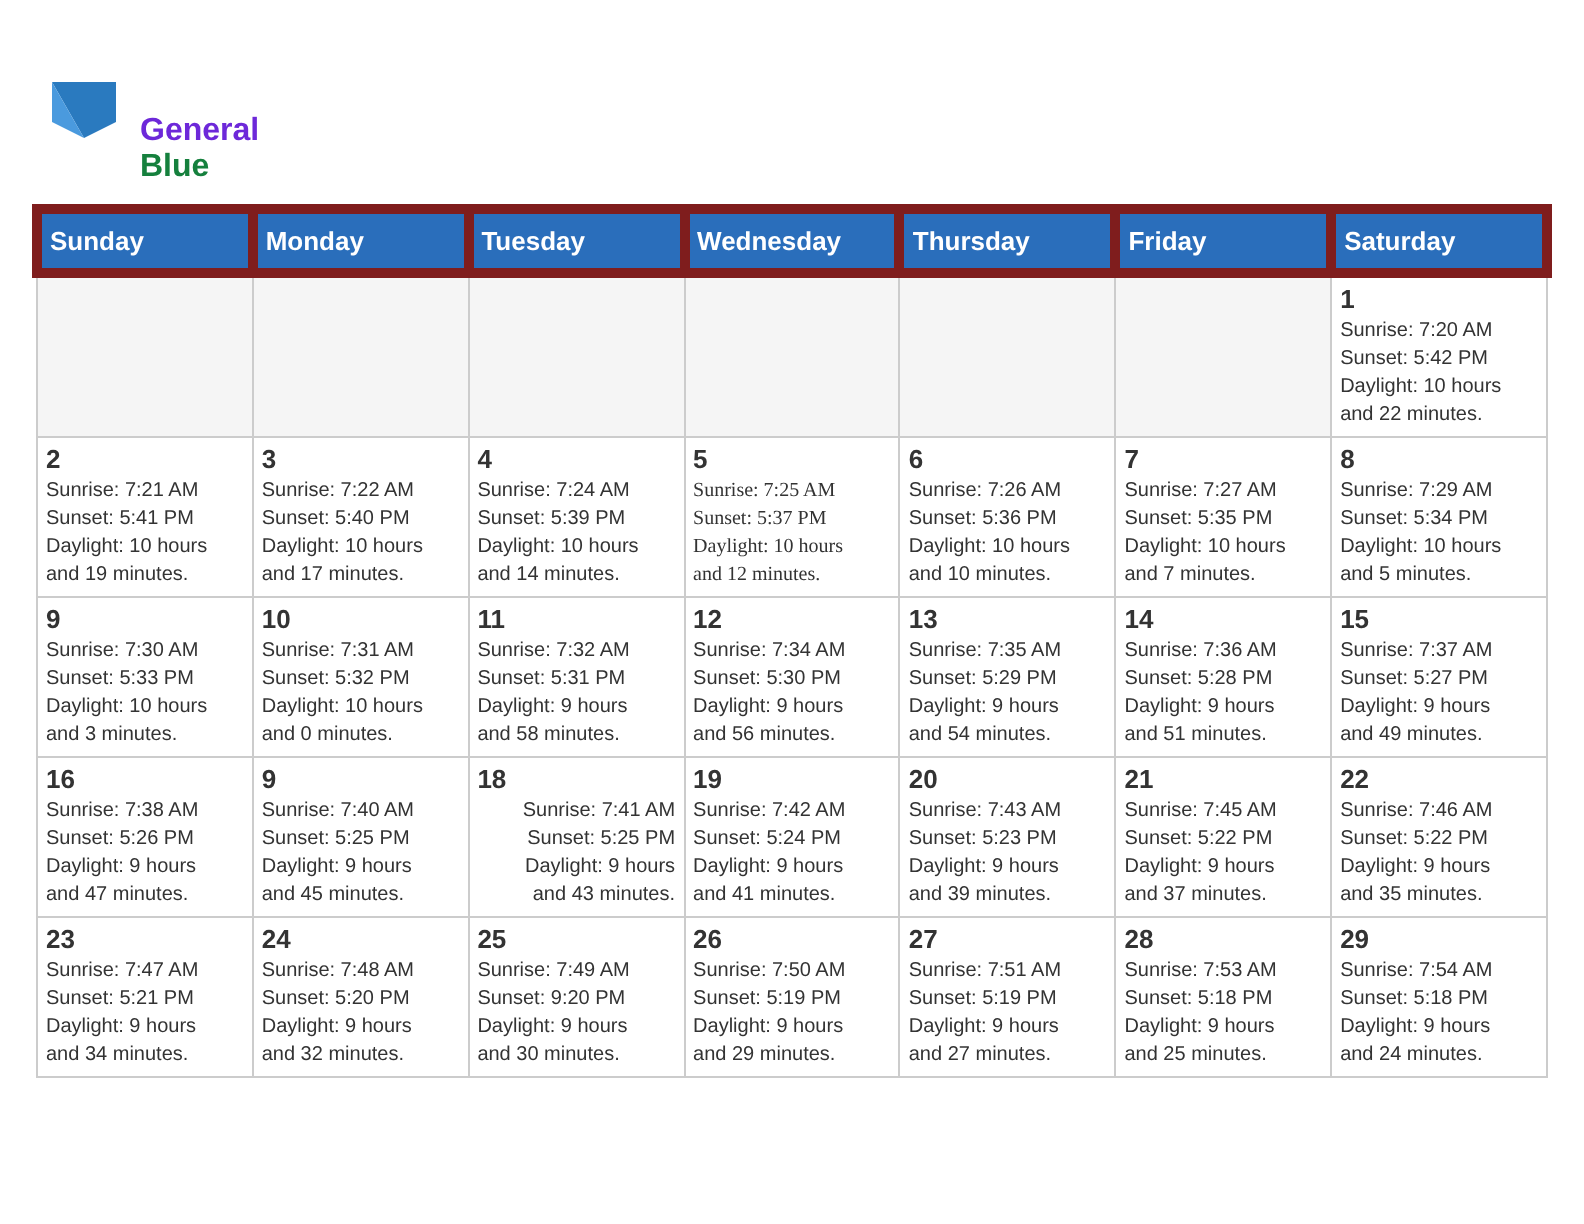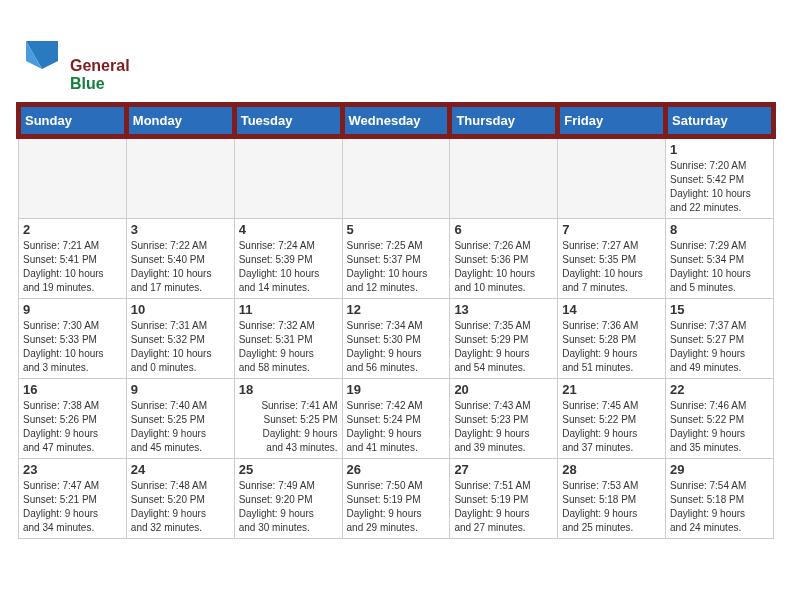--- a/index.html
+++ b/index.html
@@ -86,21 +86,21 @@
 </head>
 <body>
 
 <div class="header-area">
   <div class="logo" style="flex-direction: row; align-items: center; gap: 0px;">
       <svg width="52" height="44" viewBox="0 0 52 44">
         <polygon points="10,8 42,8 42,28 26,36" fill="#2a7abf"></polygon>
         <polygon points="10,8 26,36 10,28" fill="#4a9ade"></polygon>
       </svg>
       <div style="line-height: 1.15; margin-left: 2px;">
-        <div style="font-size: 16px; font-weight: bold; color: #7f1d1d; margin-top: 41px;">General</div>
+        <div style="font-size: 16px; font-weight: bold; color: #6d28d9; margin-top: 41px;">General</div>
         <div style="font-size: 16px; font-weight: bold; color: #15803d;">Blue</div>
       </div>
     </div>
 
   <div class="title-area">
     <div class="month-title"></div>
     <div class="location"></div>
   </div>
 </div>
 
@@ -153,21 +153,21 @@
         </td>
         <td>
           <span class="day-number">4</span>
           <div class="day-info" style="white-space: pre-line;">Sunrise: 7:24 AM
 Sunset: 5:39 PM
 Daylight: 10 hours
 and 14 minutes.</div>
         </td>
         <td>
           <span class="day-number">5</span>
-          <div class="day-info" style="white-space: pre-line;">Sunrise: 7:25 AM
+          <div class="day-info" style="white-space: pre-line; font-family: Liberation Serif, serif;">Sunrise: 7:25 AM
 Sunset: 5:37 PM
 Daylight: 10 hours
 and 12 minutes.</div>
         </td>
         <td>
           <span class="day-number">6</span>
           <div class="day-info" style="white-space: pre-line;">Sunrise: 7:26 AM
 Sunset: 5:36 PM
 Daylight: 10 hours
 and 10 minutes.</div>

